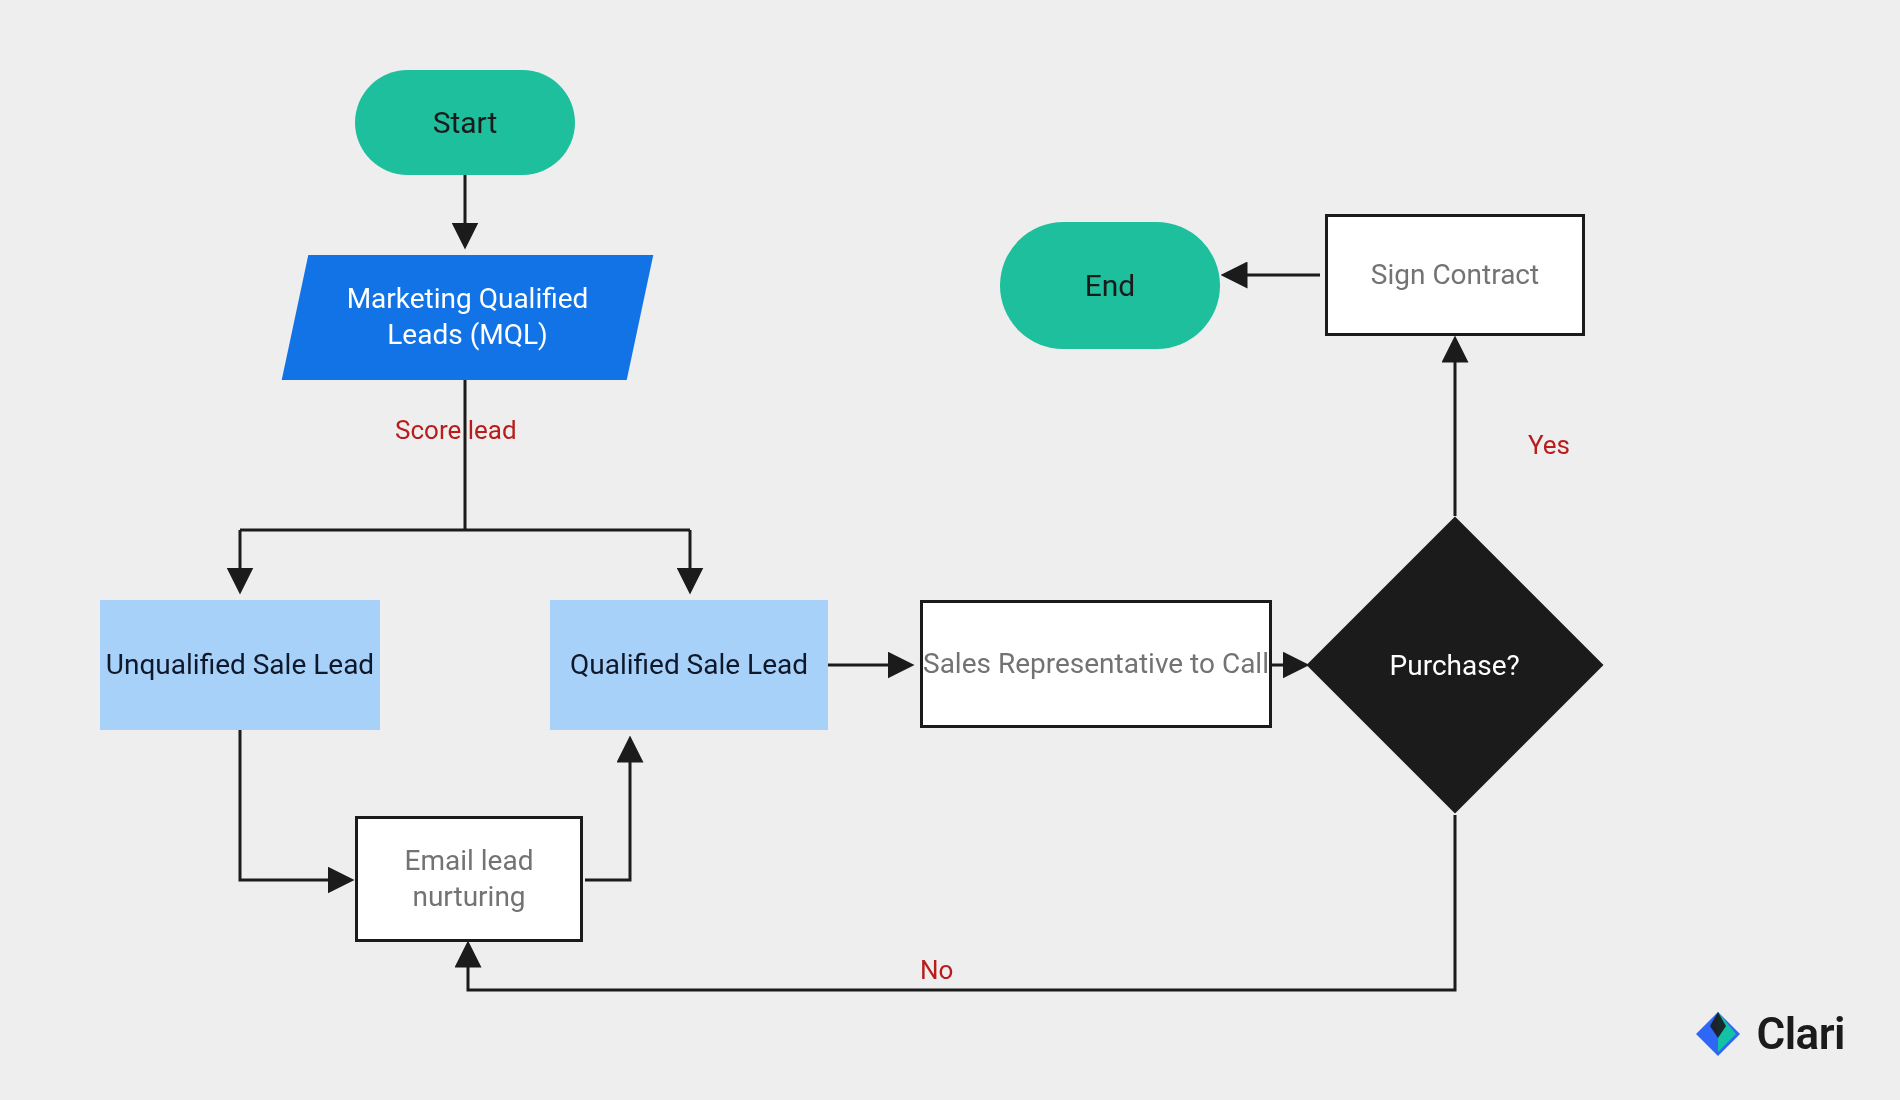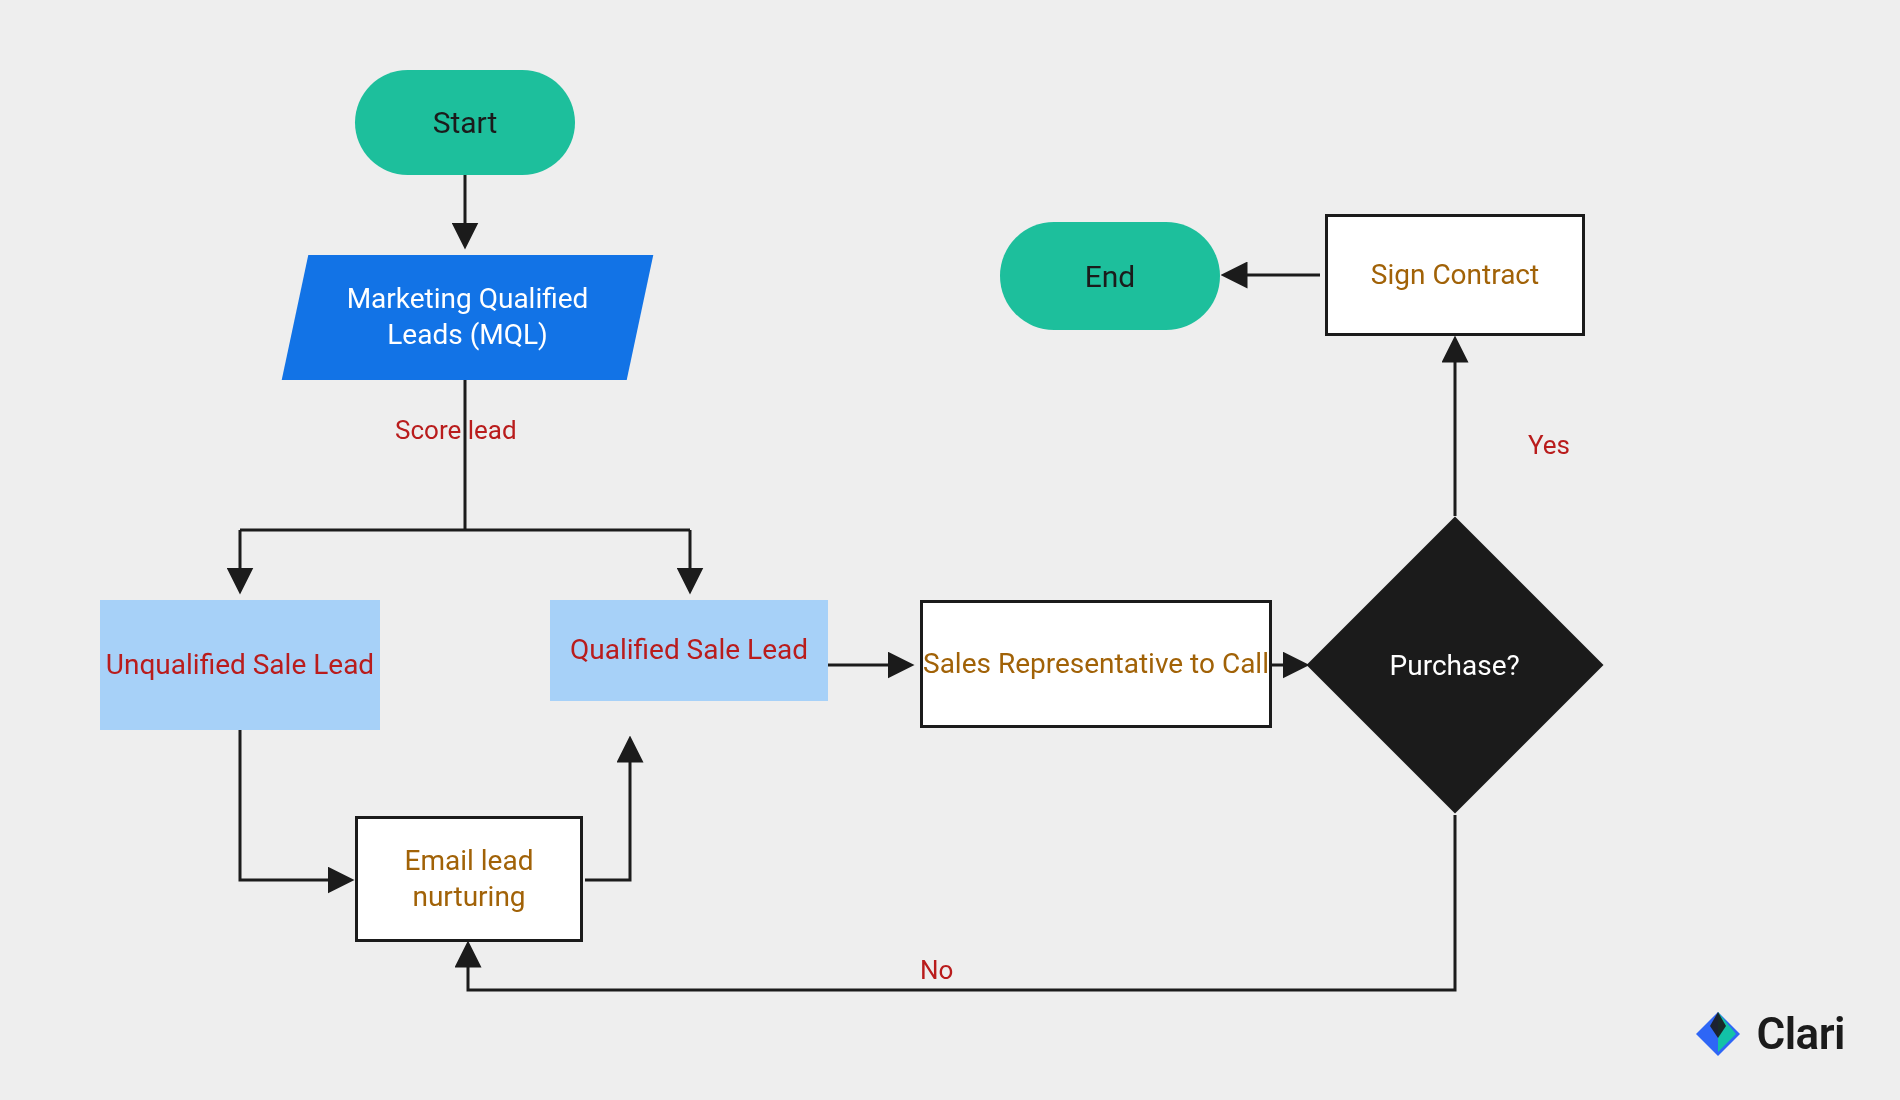--- a/index.html
+++ b/index.html
@@ -48,27 +48,27 @@
     transform: skewX(-12deg);
   }
   .data-shape > span {
     display: block;
     transform: skewX(12deg);
     padding: 0 20px;
   }
   
   .process-light {
     background: #a7d1f8;
-    color: #b91c1c;
+    color: #0f172a;
     border: none;
   }
   
   .process-white {
     background: #ffffff;
-    color: #a16207;
+    color: #737373;
     border: 3px solid #1b1b1b;
   }
   
   .decision-wrap {
     position: absolute;
   }
   .decision {
     width: 100%;
     height: 100%;
     background: #1b1b1b;
@@ -150,21 +150,21 @@
   <div class="node data-shape" style="left:295px; top:255px; width:345px; height:125px;">
     <span>Marketing Qualified Leads (MQL)</span>
   </div>
 
   <div class="edge-label" style="left:395px; top:415px;">Score lead</div>
 
   <div class="node process-light" style="left:100px; top:600px; width:280px; height:130px;">
     <span>Unqualified Sale Lead</span>
   </div>
 
-  <div class="node process-light" style="left:550px; top:600px; width:278px; height:101px;text-align:right;">
+  <div class="node process-light" style="left:550px; top:600px; width:278px; height:130px;text-align:right;">
     <span>Qualified Sale Lead</span>
   </div>
 
   <div class="node process-white" style="left:355px; top:816px; width:228px; height:126px;">
     <span>Email lead nurturing</span>
   </div>
 
   <div class="node process-white" style="left:920px; top:600px; width:352px; height:128px;">
     <span>Sales Representative to Call</span>
   </div>
@@ -176,21 +176,21 @@
   </div>
 
   <div class="edge-label" style="left:1528px; top:430px;">Yes</div>
 
   <div class="edge-label" style="left:920px; top:955px;">No</div>
 
   <div class="node process-white" style="left:1325px; top:214px; width:260px; height:122px;">
     <span>Sign Contract</span>
   </div>
 
-  <div class="node terminator" style="left:1000px; top:222px; width:220px; height:108px;">
+  <div class="node terminator" style="left:1000px; top:222px; width:220px; height:127px;">
     <span>End</span>
   </div>
 
   <div class="logo">
     <svg width="52" height="52" viewBox="0 0 52 52">
       <polygon points="26,4 48,26 26,48 4,26" fill="#2e66f6"></polygon>
       <polygon points="26,4 44,26 26,44" fill="#12c2a7"></polygon>
       <polygon points="26,4 34,18 26,30 18,18" fill="#1b1b1b" opacity="0.9"></polygon>
     </svg>
     <span class="logo-text">Clari</span>

